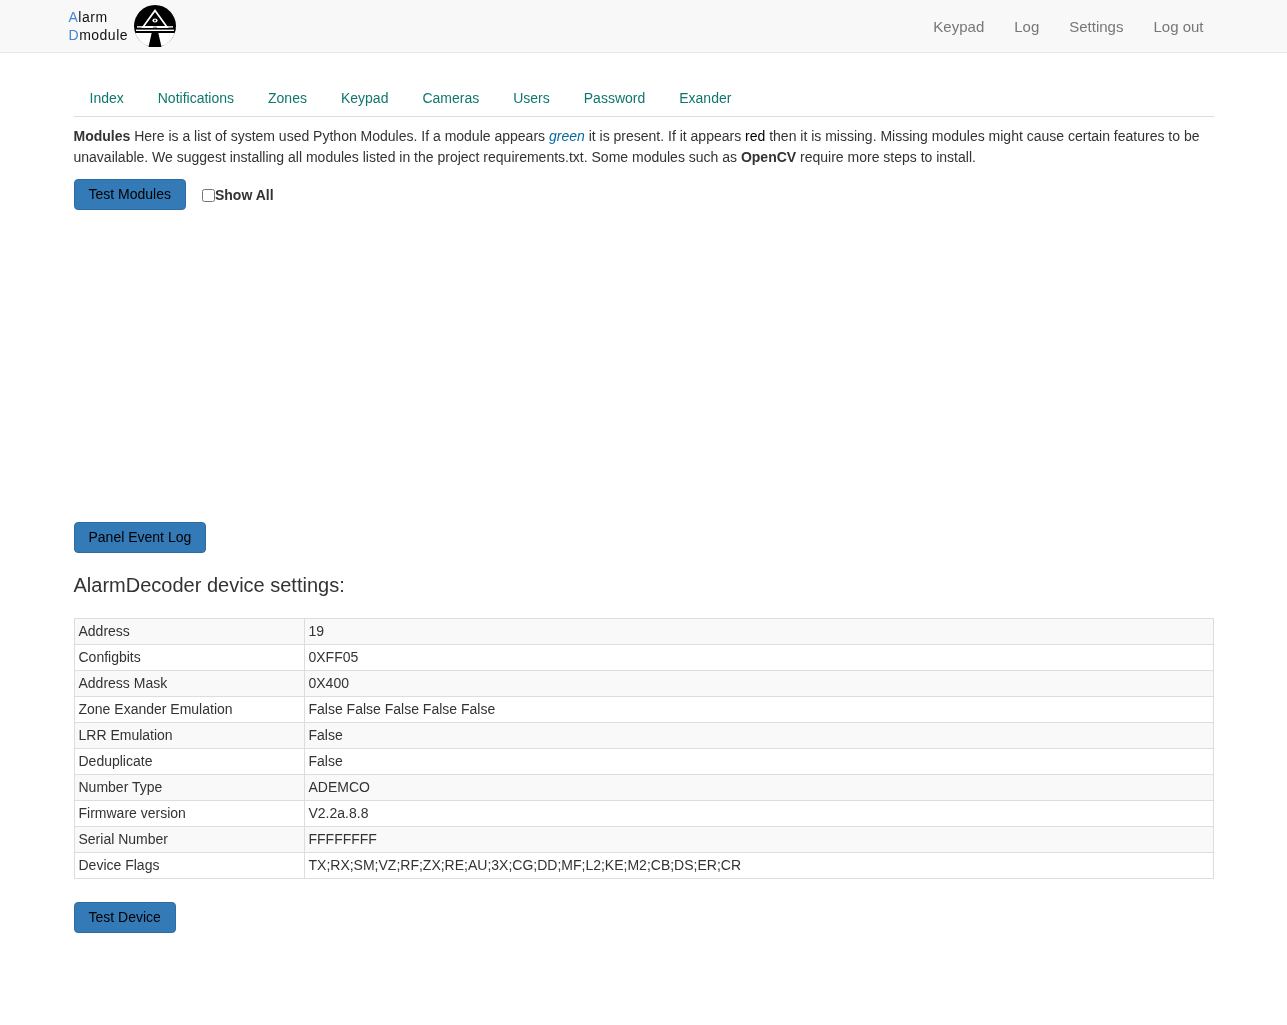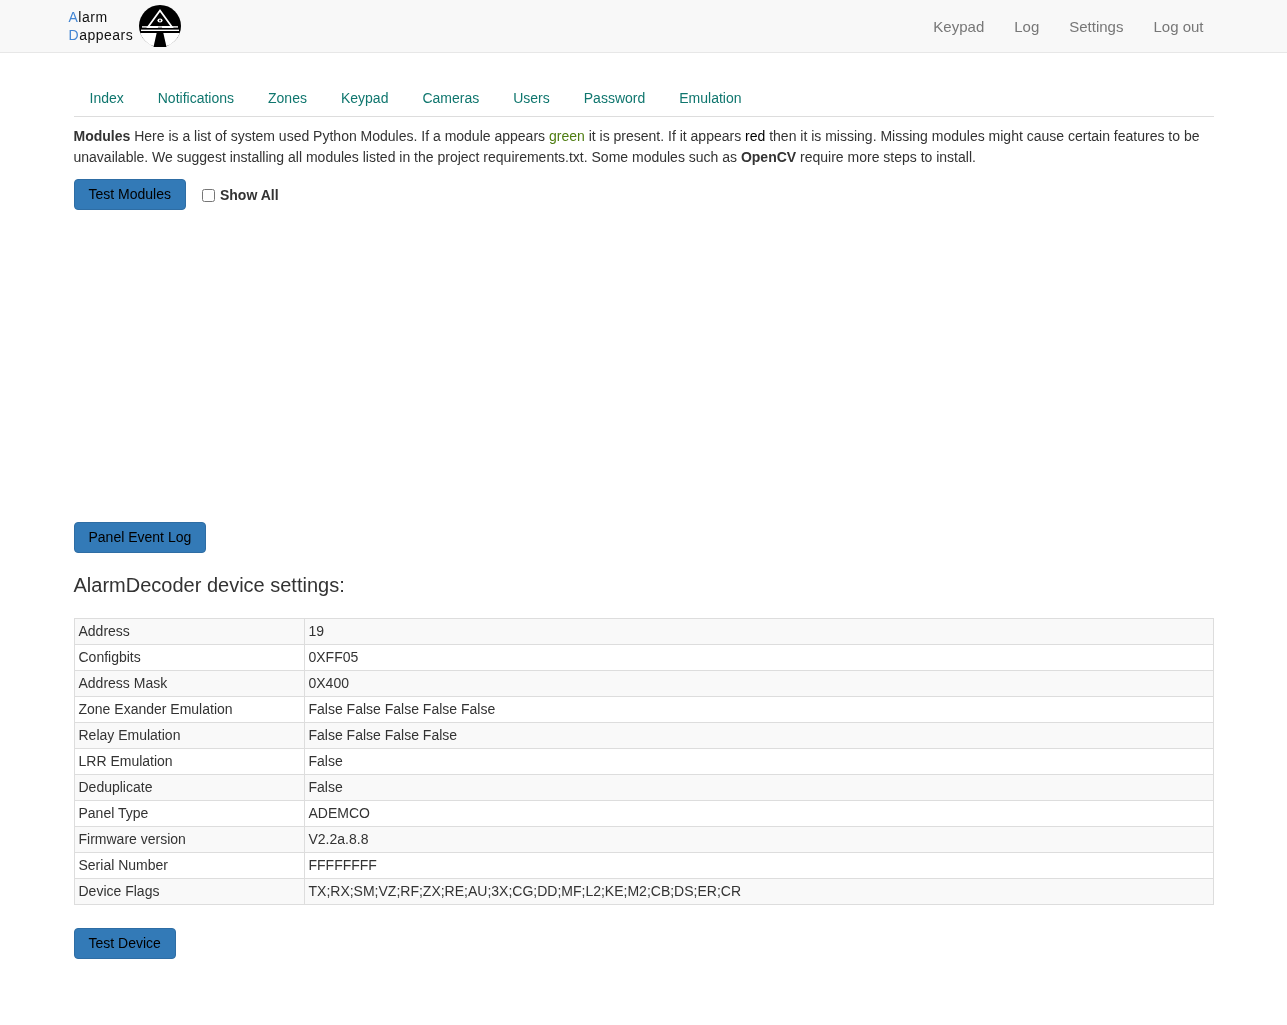--- a/index.html
+++ b/index.html
@@ -19,30 +19,30 @@
   
   .container { width: 1150px; margin: 0 auto; padding: 0 5px; }
 
   
   .tabs { display: flex; margin-top: 27px; border-bottom: 1px solid #ddd; }
   .tab { color: #0f766e; padding: 10px 16px; margin-right: 2px; cursor: pointer; border-radius: 4px 4px 0 0; }
 
   
   .modules-text { margin-top: 9px; line-height: 21px; color: #333; }
   .bold { font-weight: bold; }
-  .green-word { color: #4d7c0f; }
+  .green-word { color: #0369a1; font-style: italic; }
   .red-word { color: #000000; }
 
   
   .btn-primary { display: inline-block; background: #337ab7; border: 1px solid #2e6da4; color: #000000;
     font-size: 14px; font-family: "Liberation Sans", sans-serif; padding: 6px 14px; border-radius: 4px;
     cursor: pointer; line-height: 17px; }
 
   .modules-controls { margin-top: 11px; display: flex; align-items: center; }
-  .showall { display: flex; align-items: center; margin-left: 16px; gap: 5px; }
+  .showall { display: flex; align-items: center; margin-left: 16px; }
   .showall input { width: 13px; height: 13px; margin-top: 1px; cursor: pointer; }
   .showall-label { font-weight: bold; cursor: pointer; }
 
   .modules-spacer { height: 292px; }
 
   .panel-log-row { margin-top: 20px; }
 
   
   .settings-heading { margin-top: 21px; font-size: 20px; font-weight: 500; color: #333; }
 
@@ -59,21 +59,21 @@
 <body>
 
 <div class="navbar">
   <div class="navbar-inner">
     <div class="brand">
       <div class="brand-text">
         <div>
           <span class="brand-accent">A</span><span>larm</span>
         </div>
         <div>
-          <span class="brand-accent">D</span><span>appears</span>
+          <span class="brand-accent">D</span><span>module</span>
         </div>
       </div>
       <svg class="logo-icon" viewBox="0 0 42 42" aria-hidden="true">
         <circle cx="21" cy="21" r="21" fill="#000"></circle>
         <polygon points="21,5.5 33,22 9,22" fill="none" stroke="#fff" stroke-width="1.8"></polygon>
         <ellipse cx="21" cy="15.5" rx="2.6" ry="1.9" fill="#fff"></ellipse>
         <circle cx="21" cy="15.5" r="0.9" fill="#000"></circle>
         <path d="M1.2,28 A21,21 0 0,0 40.8,28 Z" fill="#fff"></path>
         <polygon points="19.8,18.5 22.2,18.5 27.5,42 14.5,42" fill="#000"></polygon>
         <rect x="3" y="21.2" width="36" height="1.4" fill="#fff"></rect>
@@ -92,21 +92,21 @@
 <div class="container">
 
   <div class="tabs">
     <a class="tab">Index</a>
     <a class="tab">Notifications</a>
     <a class="tab">Zones</a>
     <a class="tab">Keypad</a>
     <a class="tab">Cameras</a>
     <a class="tab">Users</a>
     <a class="tab">Password</a>
-    <a class="tab">Emulation</a>
+    <a class="tab">Exander</a>
   </div>
 
   <p class="modules-text">
     <span class="bold">Modules</span><span> Here is a list of system used Python Modules. If a module appears </span><span class="green-word">green</span><span> it is present. If it appears </span><span class="red-word">red</span><span> then it is missing. Missing modules might cause certain features to be unavailable. We suggest installing all modules listed in the project requirements.txt. Some modules such as </span><span class="bold">OpenCV</span><span> require more steps to install.</span>
   </p>
 
   <div class="modules-controls">
     <button class="btn-primary">Test Modules</button>
     <label class="showall">
       <input type="checkbox" style="">
@@ -134,33 +134,29 @@
       </tr>
       <tr>
         <td class="label-col">Address Mask</td>
         <td>0X400</td>
       </tr>
       <tr>
         <td class="label-col">Zone Exander Emulation</td>
         <td>False False False False False</td>
       </tr>
       <tr>
-        <td class="label-col">Relay Emulation</td>
-        <td>False False False False</td>
-      </tr>
-      <tr>
         <td class="label-col">LRR Emulation</td>
         <td>False</td>
       </tr>
       <tr>
         <td class="label-col">Deduplicate</td>
         <td>False</td>
       </tr>
       <tr>
-        <td class="label-col">Panel Type</td>
+        <td class="label-col">Number Type</td>
         <td>ADEMCO</td>
       </tr>
       <tr>
         <td class="label-col">Firmware version</td>
         <td>V2.2a.8.8</td>
       </tr>
       <tr>
         <td class="label-col">Serial Number</td>
         <td>FFFFFFFF</td>
       </tr>

